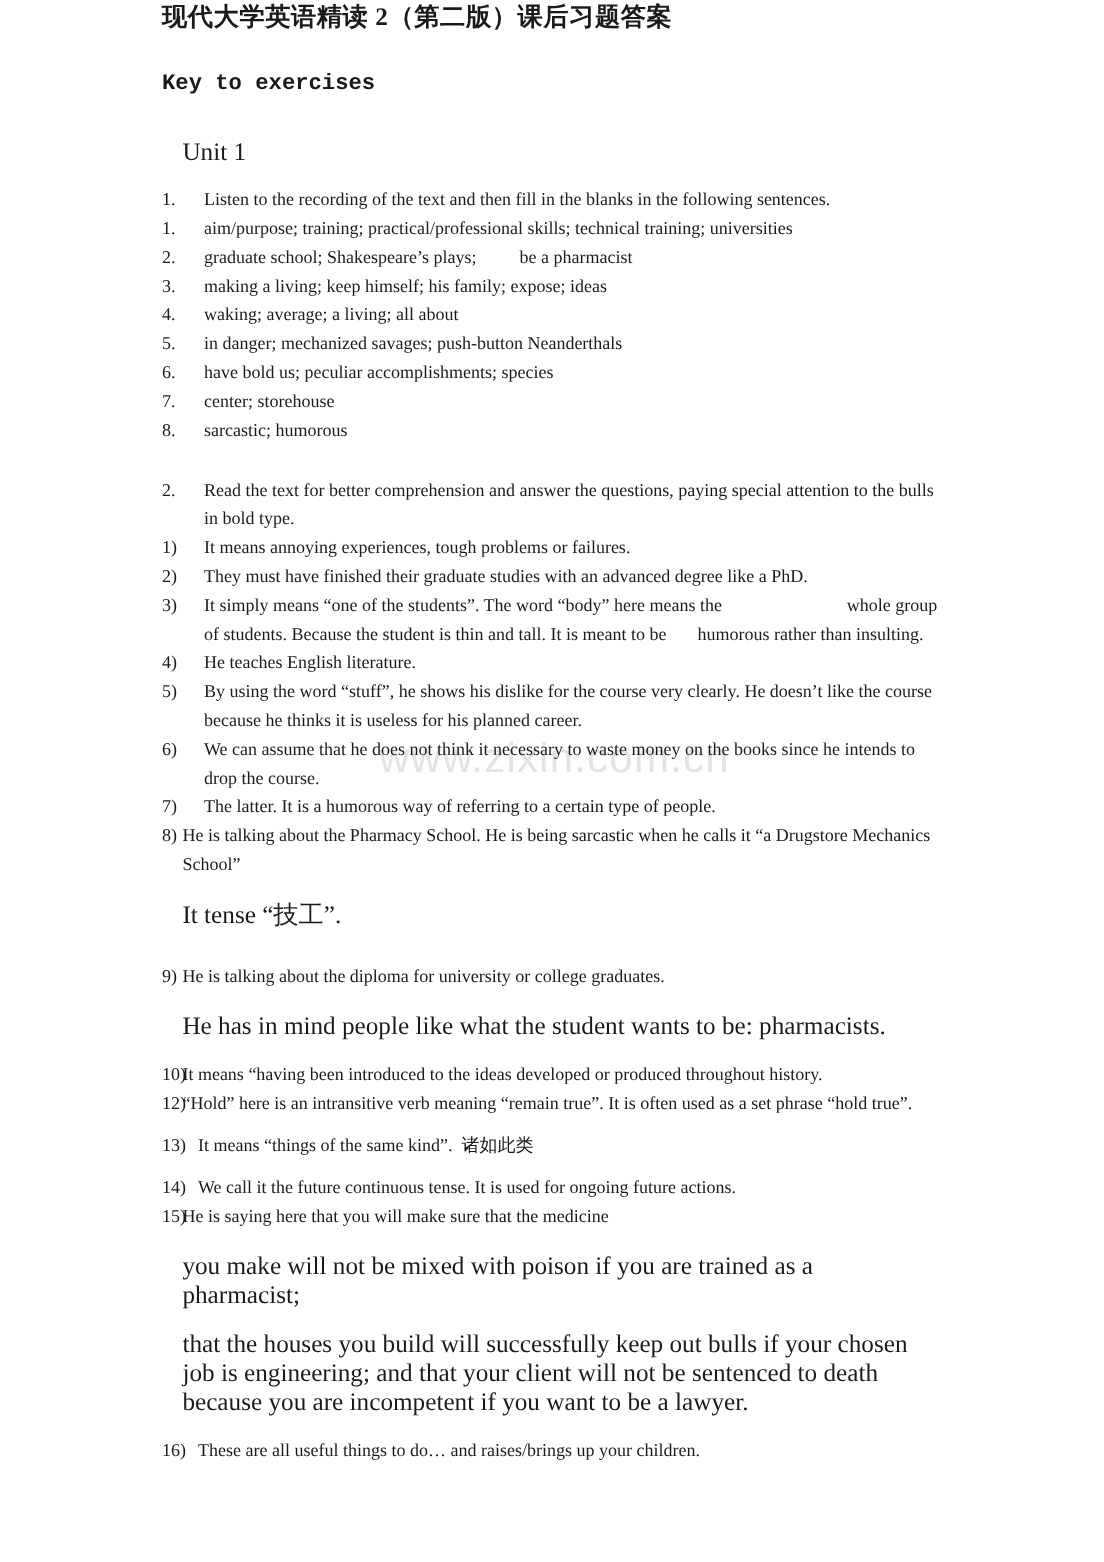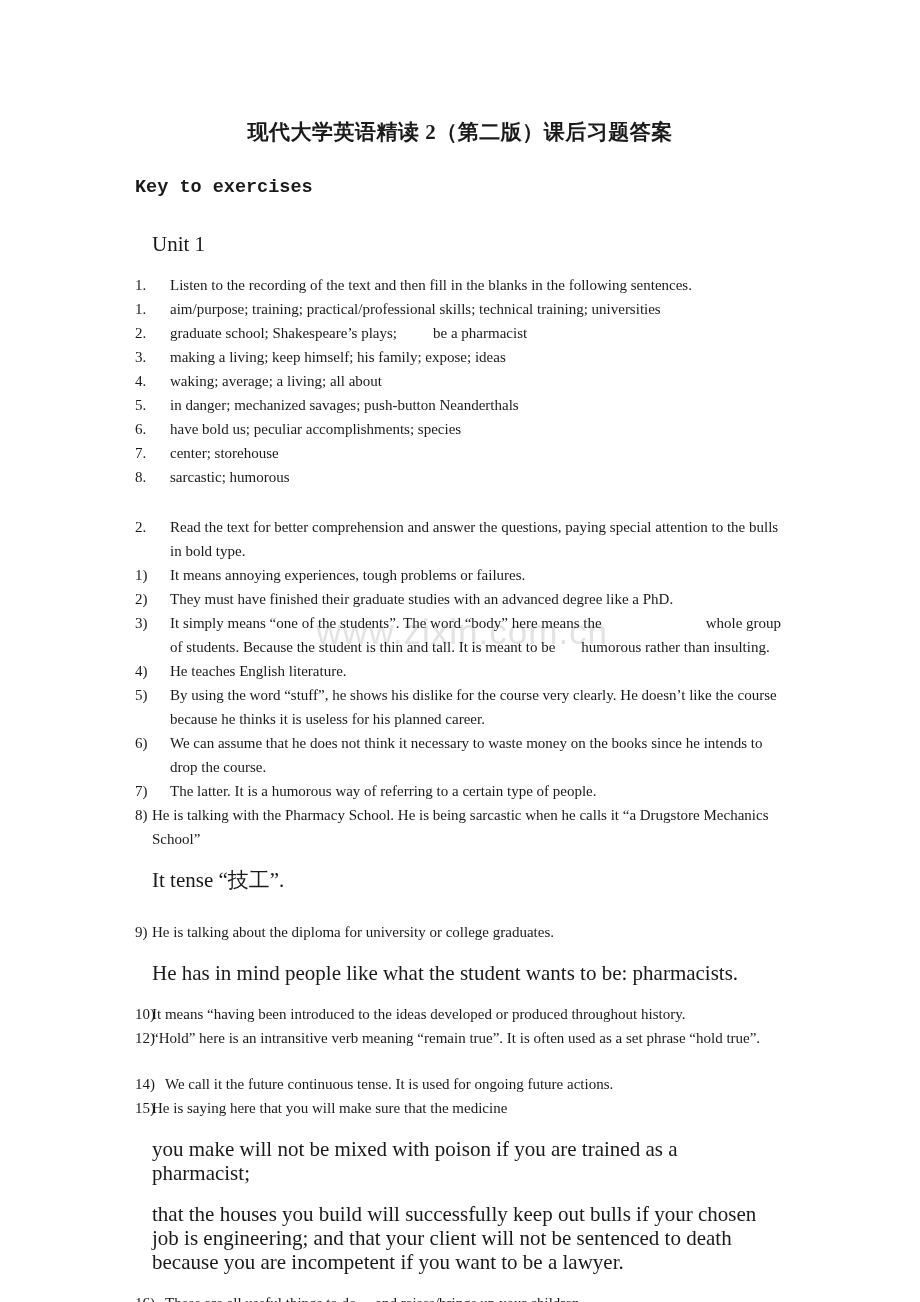--- a/index.html
+++ b/index.html
@@ -48,23 +48,21 @@
     position: absolute;
     left: 135px;
     top: 0;
     width: 650px;
     z-index: 2;
   }
 
   .doc-title {
     font-size: 21px;
     font-weight: bold;
-    text-align: center;
     margin: 0;
-    padding-top: 118px;
     line-height: 1.35;
     letter-spacing: 0.5px;
   }
 
   .section-heading {
     font-size: 18.5px;
     font-weight: bold;
     margin: 0;
     padding-top: 30px;
     line-height: 1.3;
@@ -212,21 +210,21 @@
       <span class="body">We can assume that he does not think it necessary to waste money on the books since he intends to drop the course.</span>
     </div>
 
     <div class="row style-paren">
       <span class="marker">7)</span>
       <span class="body">The latter. It is a humorous way of referring to a certain type of people.</span>
     </div>
 
     <div class="row style-inline">
       <span class="marker">8)</span>
-      <span class="body">He is talking with the Pharmacy School. He is being sarcastic when he calls it “a Drugstore Mechanics School”</span>
+      <span class="body">He is talking about the Pharmacy School. He is being sarcastic when he calls it “a Drugstore Mechanics School”</span>
     </div>
 
     <div class="plain-line">It tense “技工”.</div>
 
     <div class="gap-sm"></div>
 
     <div class="row style-inline">
       <span class="marker">9)</span>
       <span class="body">He is talking about the diploma for university or college graduates.</span>
     </div>
@@ -239,20 +237,24 @@
     </div>
 
 
     <div class="row style-inline">
       <span class="marker">12)</span>
       <span class="body">“Hold” here is an intransitive verb meaning “remain true”. It is often used as a set phrase “hold true”.</span>
     </div>
 
     <div class="gap-sm"></div>
 
+    <div class="row style-inline-wide">
+      <span class="marker">13)</span>
+      <span class="body">It means “things of the same kind”.  诸如此类</span>
+    </div>
 
     <div class="gap-sm"></div>
 
     <div class="row style-inline-wide">
       <span class="marker">14)</span>
       <span class="body">We call it the future continuous tense. It is used for ongoing future actions.</span>
     </div>
 
     <div class="row style-inline">
       <span class="marker">15)</span>

